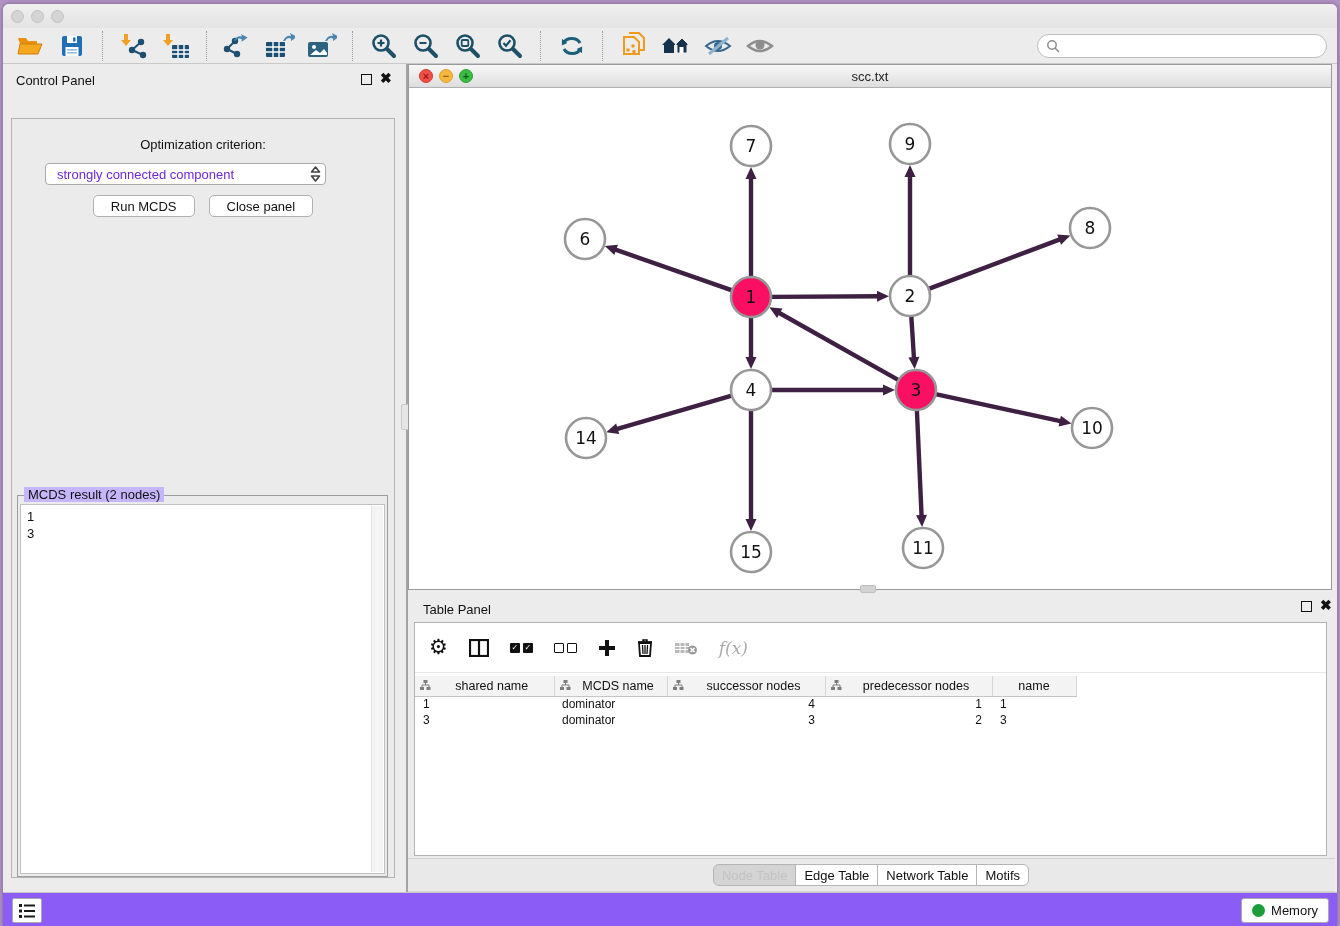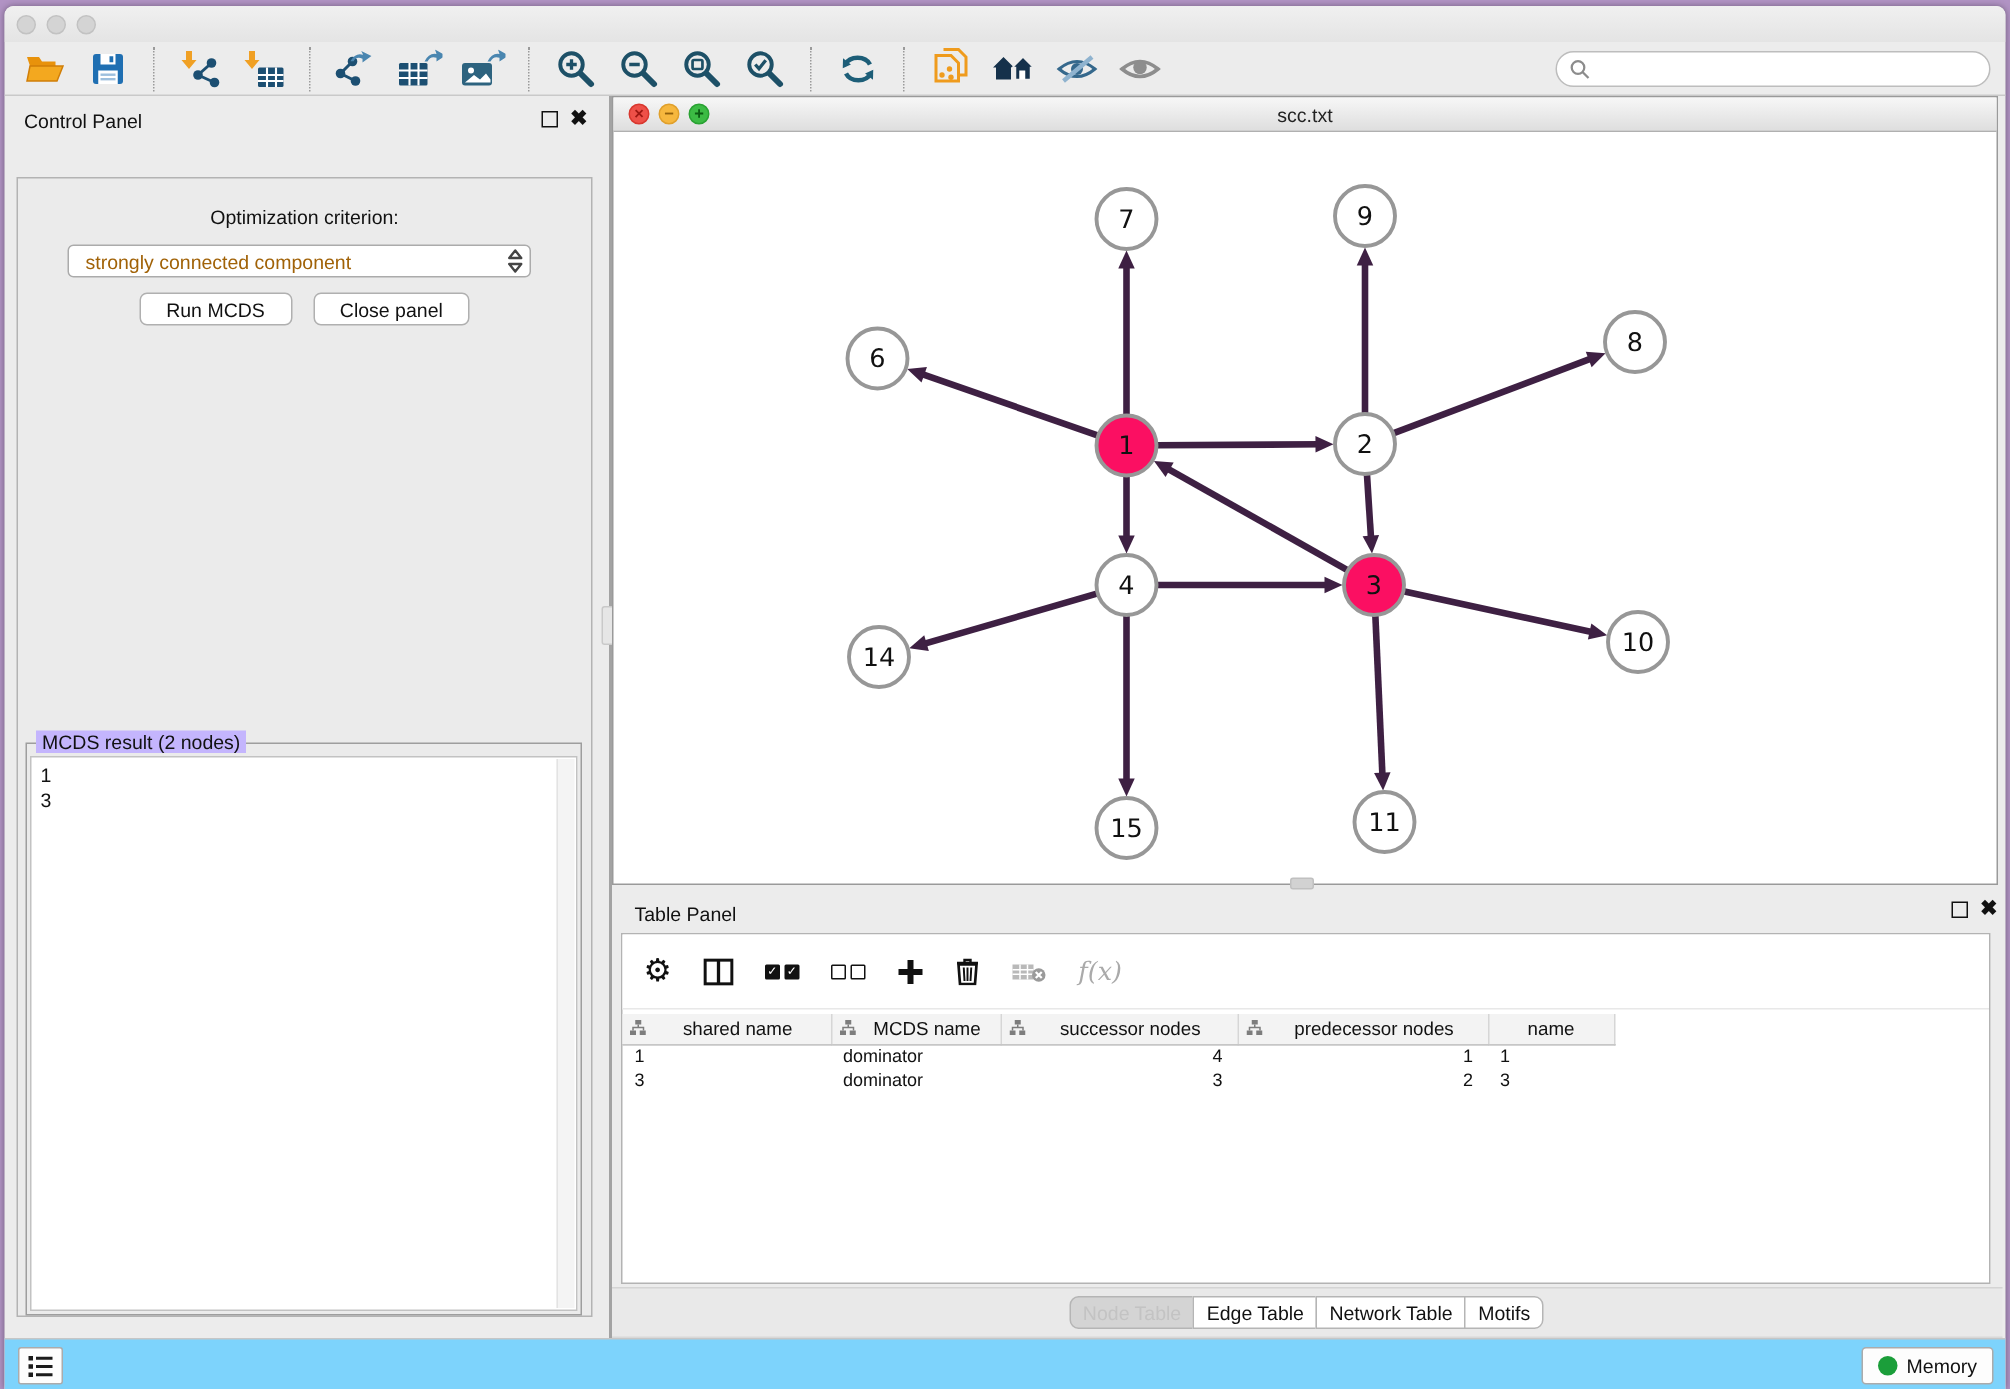--- a/index.html
+++ b/index.html
@@ -36,23 +36,23 @@
   .panel-close { position:absolute; top:7px; font-size:14px; font-weight:700; color:#111; line-height:1; }
   .cp-tabs { position:absolute; left:0; top:93px; width:402px; display:flex; justify-content:center; }
   .tab { height:21px; padding:2px 13px; font-size:13px; background:#fff;
          border:1px solid #a8a8a8; margin-left:-1px; color:#111; }
   .tab.first { border-radius:4px 0 0 0; }
   .tab.selected { background:#e9e9e9; color:#bcbcbc; border-radius:6px 6px 0 0;
                   height:25px; margin-top:-2px; padding-top:4px; border-bottom:none; position:relative; z-index:3; }
   .cp-box { position:absolute; left:8px; top:114px; width:384px; height:760px;
             border:1px solid #b3b3b3; background:#ebebeb; }
   .opt-label { position:absolute; left:0; right:0; top:18px; text-align:center; font-size:13px; color:#111; }
-  .dropdown { position:absolute; left:33px; top:44px; width:309px; height:22px; background:#fff;
+  .dropdown { position:absolute; left:33px; top:44px; width:281px; height:22px; background:#fff;
               border:1px solid #ababab; border-radius:4px; display:flex; align-items:center;
-              padding:0 4px 0 11px; font-size:13px; color:#a16207; }
+              padding:0 4px 0 11px; font-size:13px; color:#6d28d9; }
   .dropdown .dd-label { flex:1; }
   .btn-row { position:absolute; left:0; right:0; top:76px; display:flex; justify-content:center; gap:14px; }
   .btn { height:22px; background:#fff; border:1px solid #b0b0b0; border-radius:5px;
          font-size:13px; color:#111; padding:0 17px; display:flex; align-items:center; }
   .result-group { position:absolute; left:5px; top:376px; width:371px; height:382px;
                   border:1px solid #9e9e9e; }
   .result-legend { position:absolute; left:6px; top:-9px; background:#c4b5fd; padding:0 4px;
                    font-size:13px; color:#111; }
   .result-area { position:absolute; left:2px; right:2px; top:8px; bottom:2px; background:#fff;
                  border:1px solid #c2c2c2; }
@@ -106,21 +106,21 @@
   .tp-tabstrip { position:absolute; left:405px; top:854px; width:927px; height:34px;
                  background:#e9e9e9; border-top:1px solid #d4d4d4; border-bottom:1px solid #d8d8d8;
                  display:flex; align-items:center; justify-content:center; }
   .btab { height:22px; padding:3px 8px; font-size:13px; font-weight:500; background:#fff;
           border:1px solid #b5b5b5; margin-left:-1px; color:#111; }
   .btab.first { border-radius:6px 0 0 6px; }
   .btab.last { border-radius:0 6px 6px 0; }
   .btab.selected { background:#d4d4d4; color:#c3c3c3; }
 
   
-  .statusbar { position:absolute; left:0; right:0; bottom:0; height:34px; background:#7dd3fc;
+  .statusbar { position:absolute; left:0; right:0; bottom:0; height:34px; background:#8b5cf6;
                border-top:1px solid #c6c6c6; }
   .sb-left { position:absolute; left:9px; top:5px; width:30px; height:25px; background:#fdfdfd;
              border:1px solid #ababab; border-radius:2px; display:flex; align-items:center; justify-content:center; }
   .sb-mem { position:absolute; right:8px; top:5px; height:25px; background:#fdfdfd;
             border:1px solid #ababab; border-radius:3px; display:flex; align-items:center;
             gap:6px; padding:0 10px; font-size:13px; color:#111; }
   .memdot { width:13px; height:13px; border-radius:50%; background:#1b9e3a; }
 </style>
 </head>
 <body>

